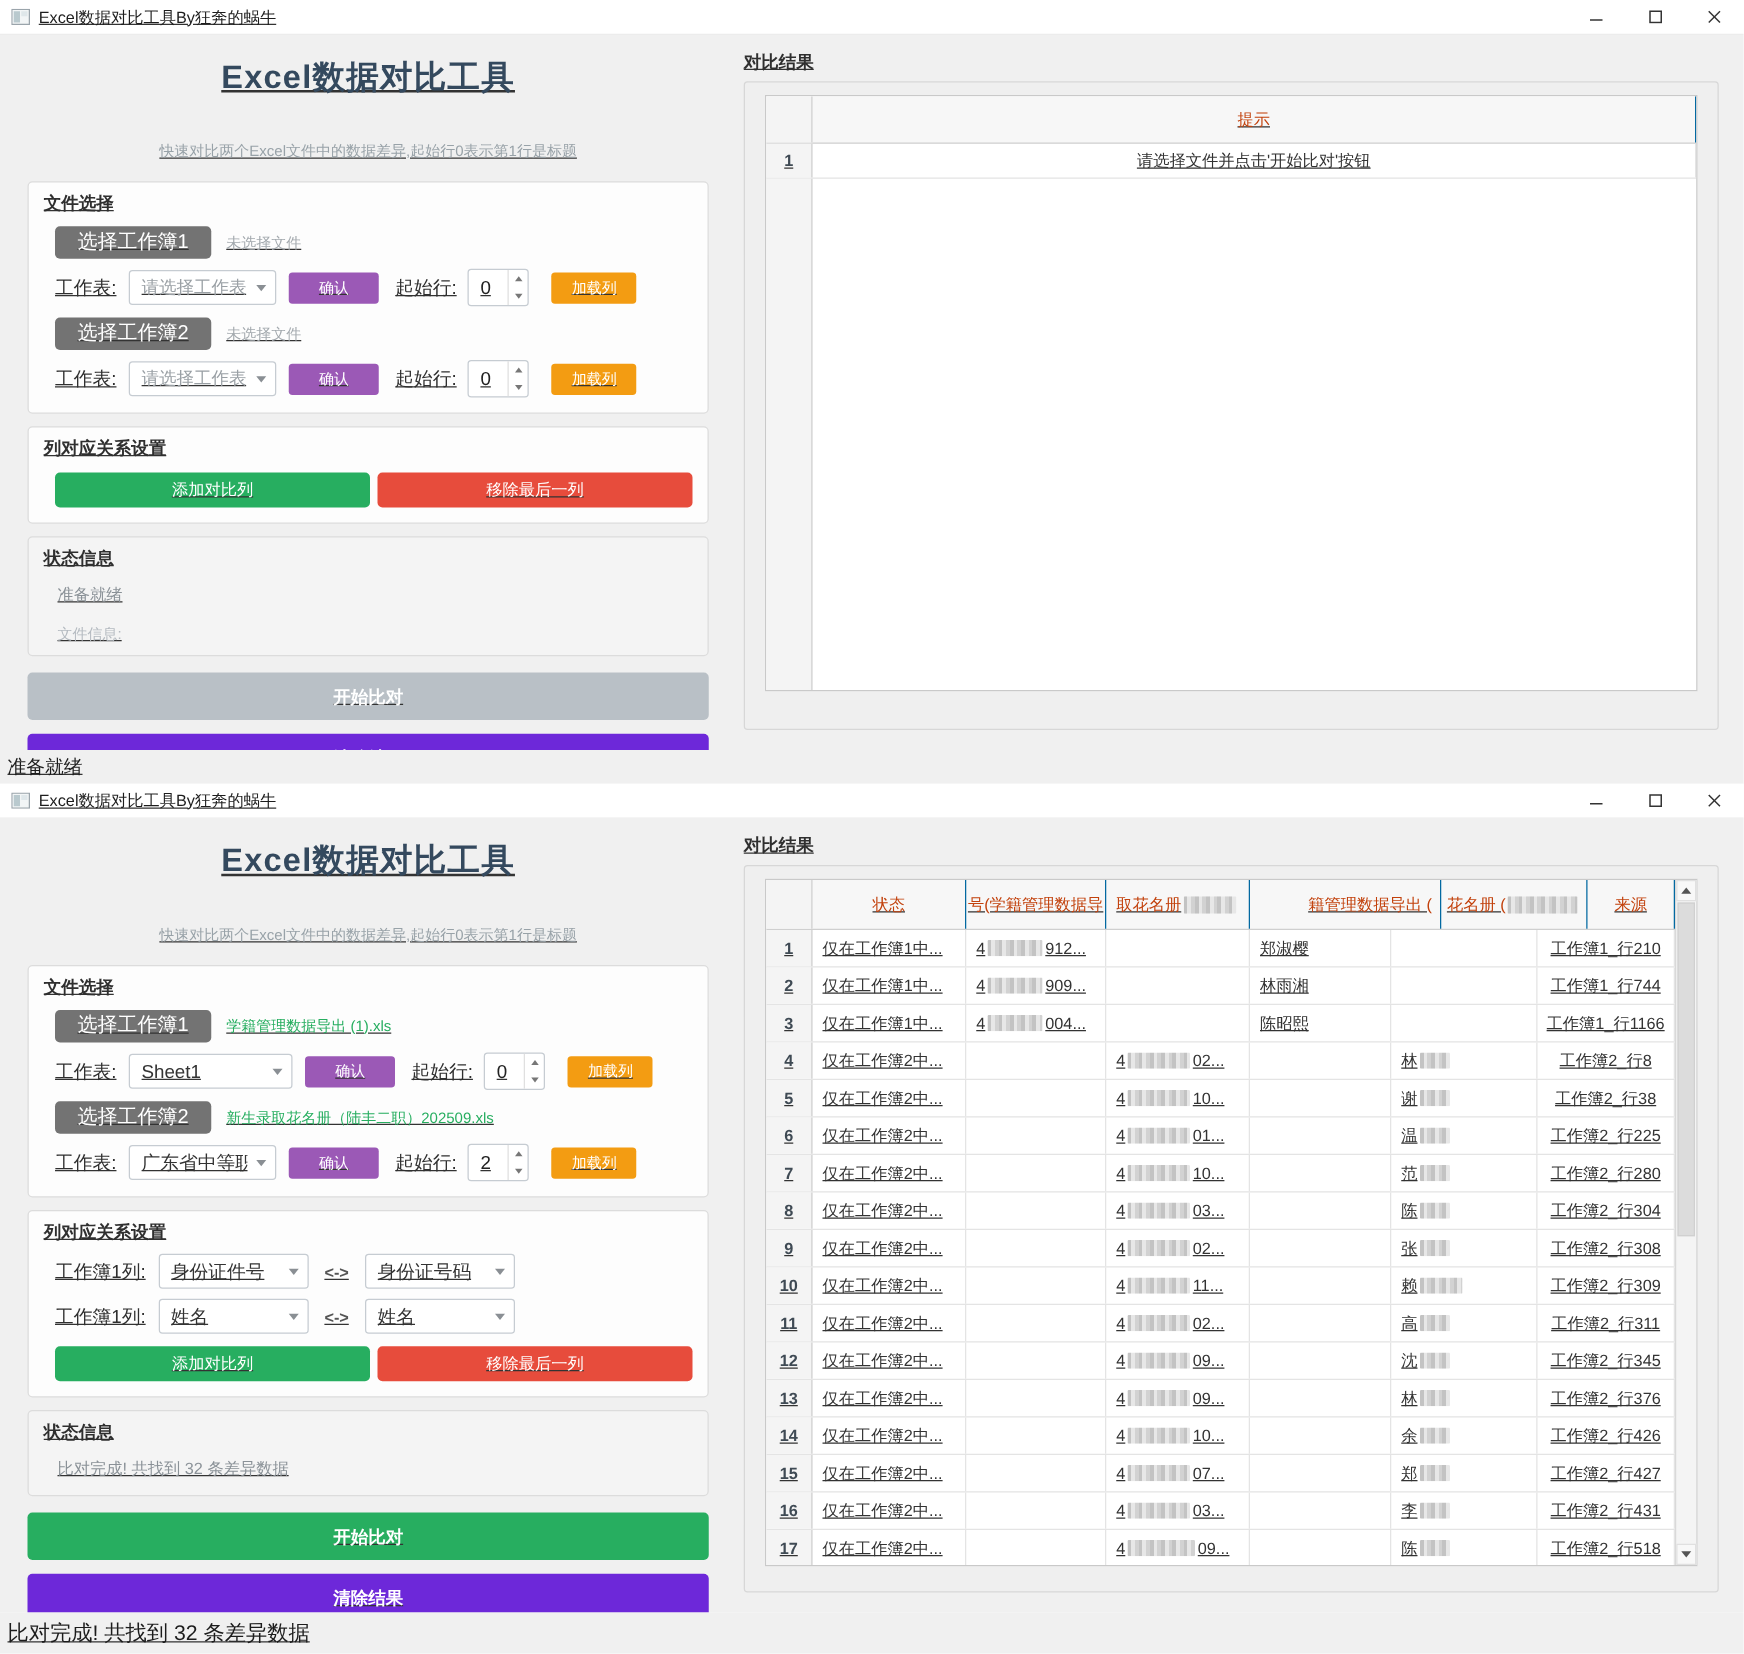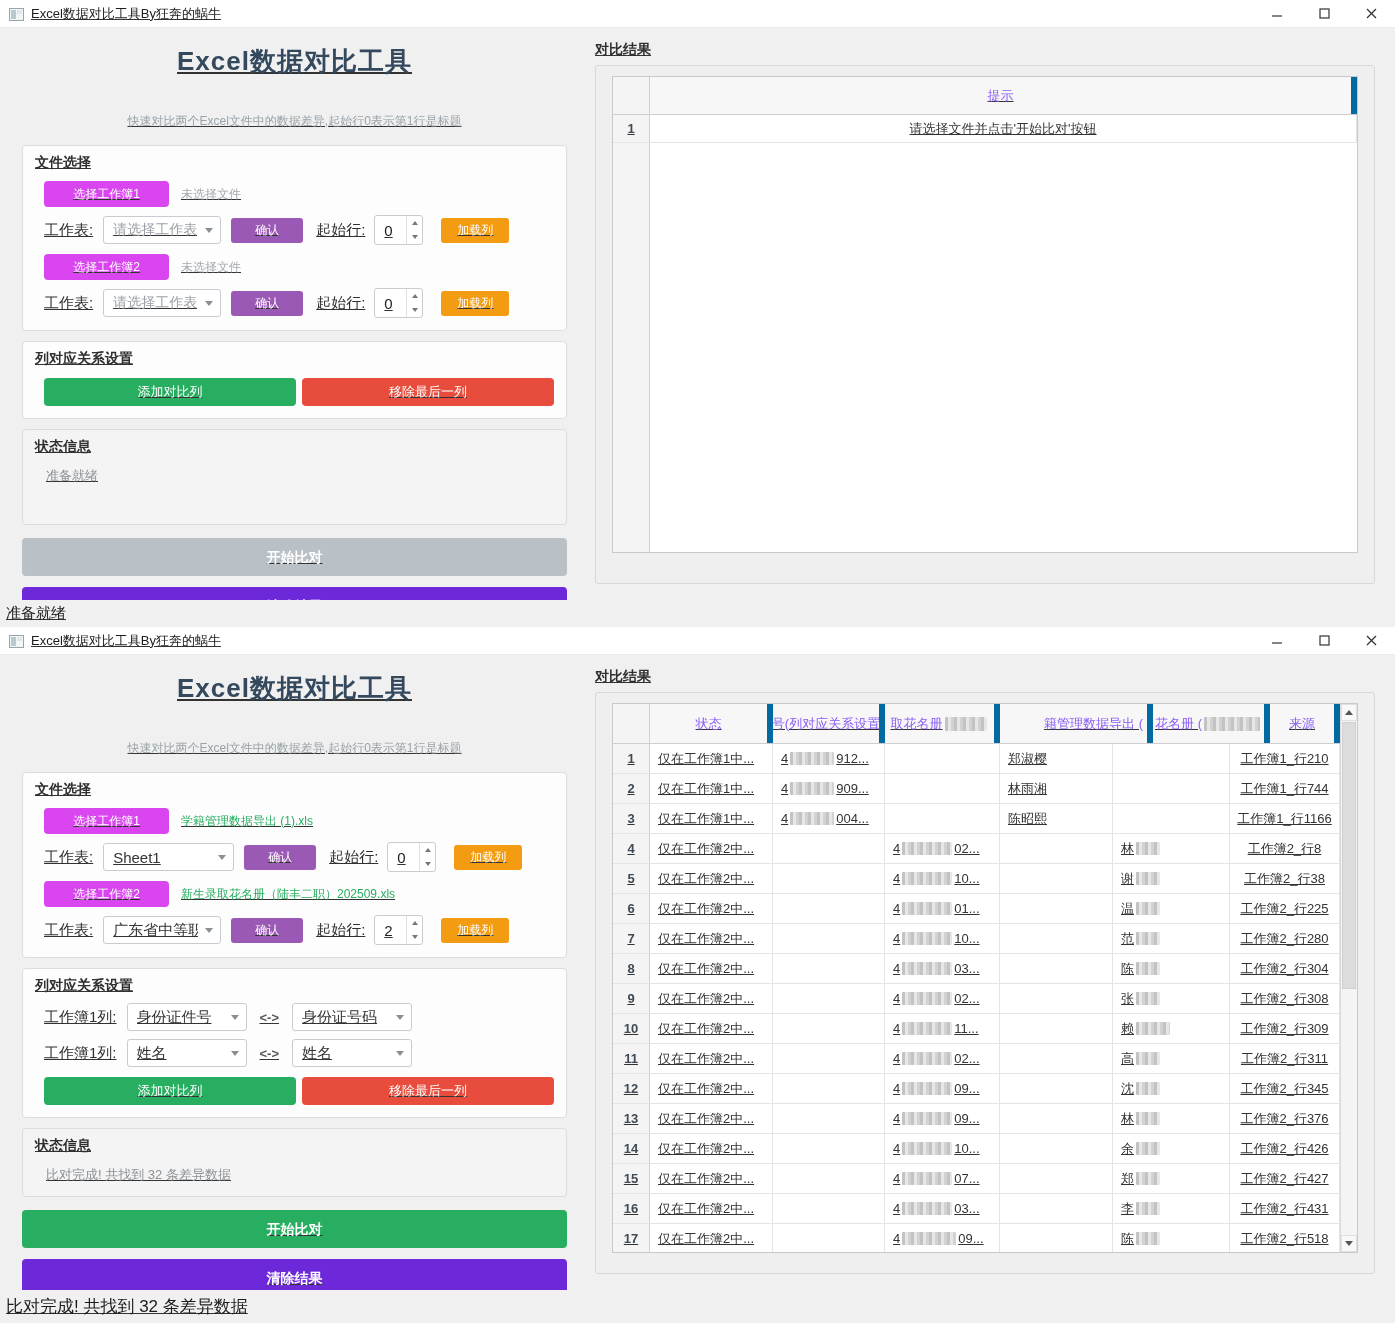--- a/index.html
+++ b/index.html
@@ -35,21 +35,21 @@
 
   .panel { background: #fdfdfd; border: 1px solid #dcdcdc; border-radius: 4px; padding: 8px 12px 12px; margin-top: 15px; }
   .panel.gray { background: #f4f4f4; }
   .panel-label { font-size: 14px; font-weight: bold; color: #2f2f2f; }
 
   .file-row { display: flex; align-items: center; margin: 9px 0 0 9px; }
   .sheet-row { display: flex; align-items: center; margin: 8px 0 0 9px; }
   .lbl { font-size: 15px; color: #2f2f2f; white-space: nowrap; }
 
   .btn { color: #fff; text-align: center; white-space: nowrap; cursor: default; }
-  .btn-blue   { background: #d946ef; width: 125px; height: 26px; line-height: 26px; font-size: 12px; border-radius: 4px; }
+  .btn-blue   { background: #737373; width: 125px; height: 26px; line-height: 26px; font-size: 16px; border-radius: 4px; }
   .btn-purple { background: #9b59b6; width: 72px;  height: 25px; line-height: 25px; font-size: 12px; border-radius: 3px; margin-left: 10px; }
   .btn-orange-sm { background: #f39c12; width: 68px; height: 25px; line-height: 25px; font-size: 12px; border-radius: 3px; margin-left: 18px; }
 
   .file-muted { color: #a3a9ae; font-size: 12px; margin-left: 12px; }
   .file-green { color: #27ae60; font-size: 12px; margin-left: 12px; white-space: nowrap; }
 
   .select {
     background: #fff; border: 1px solid #c6ccd2; border-radius: 3px;
     height: 28px; display: flex; align-items: center; justify-content: space-between;
     padding: 0 7px 0 9px; font-size: 15px; margin-left: 10px; overflow: hidden; white-space: nowrap;
@@ -87,21 +87,21 @@
   .results-label { font-size: 14px; font-weight: bold; color: #2f2f2f; margin-top: 7px; }
   .results-panel { border: 1px solid #d7d7d7; border-radius: 3px; background: #efefef; margin-top: 6px; flex: 1; padding: 10px 16px; display: flex; min-height: 0; }
   #win1 .results-panel { padding-bottom: 30px; }
   #win2 .results-panel { padding-bottom: 20px; }
   .table-wrap { flex: 1; background: #fff; border: 1px solid #c9c9c9; display: flex; min-width: 0; }
   .tbl { flex: 1; display: flex; flex-direction: column; min-width: 0; overflow: hidden; }
 
   .thead { display: flex; background: #f7f7f7; border-bottom: 1px solid #cfcfcf; flex-shrink: 0; }
   #win1 .thead { height: 38px; }
   #win2 .thead { height: 40px; }
-  .th { display: flex; align-items: center; justify-content: center; font-size: 13px; color: #8b5cf6; border-right: 6px solid #0369a1; overflow: hidden; white-space: nowrap; flex-shrink: 0; }
+  .th { display: flex; align-items: center; justify-content: center; font-size: 13px; color: #c2410c; border-right: 1px solid #0369a1; overflow: hidden; white-space: nowrap; flex-shrink: 0; }
   .tr { display: flex; border-bottom: 1px solid #e4e4e4; flex-shrink: 0; }
   #win1 .tr { height: 28px; }
   #win2 .tr { height: 30px; }
   .td { display: flex; align-items: center; font-size: 13px; color: #333; border-right: 1px solid #e4e4e4; padding: 0 8px; overflow: hidden; white-space: nowrap; flex-shrink: 0; }
   .num { width: 37px !important; background: #f4f4f4; justify-content: center; padding: 0; font-weight: bold; color: #3f4a54; border-right: 1px solid #cfcfcf; }
   .cell-center { justify-content: center; }
   .flexcol { flex: 1 !important; min-width: 0; }
   .tbl-filler { flex: 1; display: flex; min-height: 0; }
   .filler-num { width: 37px; background: #f4f4f4; border-right: 1px solid #cfcfcf; }
 
@@ -224,20 +224,21 @@
         <div class="panel-label">列对应关系设置</div>
         <div class="pair-btn-row">
           <div class="btn btn-green-md">添加对比列</div>
           <div class="btn btn-red-md">移除最后一列</div>
         </div>
       </div>
 
       <div class="panel gray" style="margin-top:10px; min-height:96px">
         <div class="panel-label">状态信息</div>
         <div class="status-line">准备就绪</div>
+        <div class="fileinfo-line">文件信息:</div>
       </div>
 
       <div class="action-row">
         <div class="btn action-btn bg-disabled">开始比对</div>
         <div class="btn action-btn bg-red">清除结果</div>
         <div class="btn action-btn bg-disabled">导出结果</div>
       </div>
     </div>
 
     <div class="right-col">
@@ -401,21 +402,21 @@
     </div>
 
     <div class="right-col">
       <div class="results-label">对比结果</div>
       <div class="results-panel">
         <div class="table-wrap">
           <div class="tbl">
             <div class="thead" id="results-thead">
                 <div class="th num"></div>
                 <div class="th" style="width: 123px;">状态</div>
-                <div class="th" style="width: 112px;">号(列对应关系设置</div>
+                <div class="th" style="width: 112px;">号(学籍管理数据导</div>
                 <div class="th" style="width: 115px;">取花名册 <span class="px" style="width: 42px;"></span></div>
                 <div class="th" style="width: 113px; margin-left: 40px;">籍管理数据导出 (</div>
                 <div class="th" style="width: 117px;">花名册 (<span class="px" style="width: 56px;"></span></div>
                 <div class="th flexcol">来源</div>
               </div>
             <div id="results-tbody" style="display:flex;flex-direction:column;min-height:0;overflow:hidden;flex:1">
                 <div class="tr">
                   <div class="td num">1</div>
                   <div class="td" style="width: 123px;">仅在工作簿1中...</div>
                   <div class="td" style="width: 112px;">4<span class="px" style="width: 44px;"></span>912...</div>

